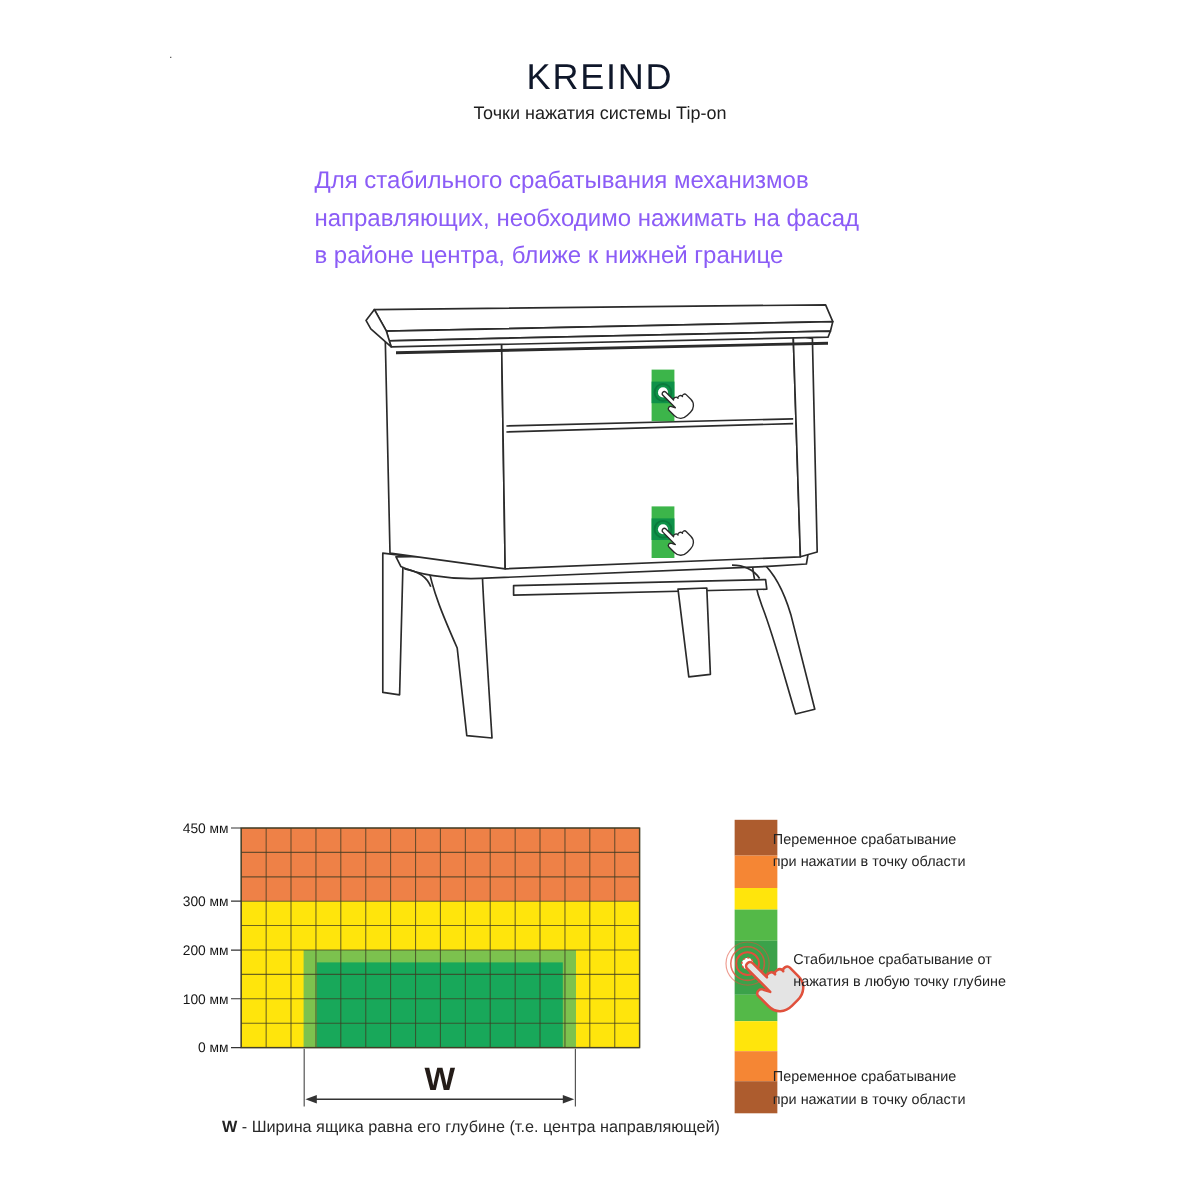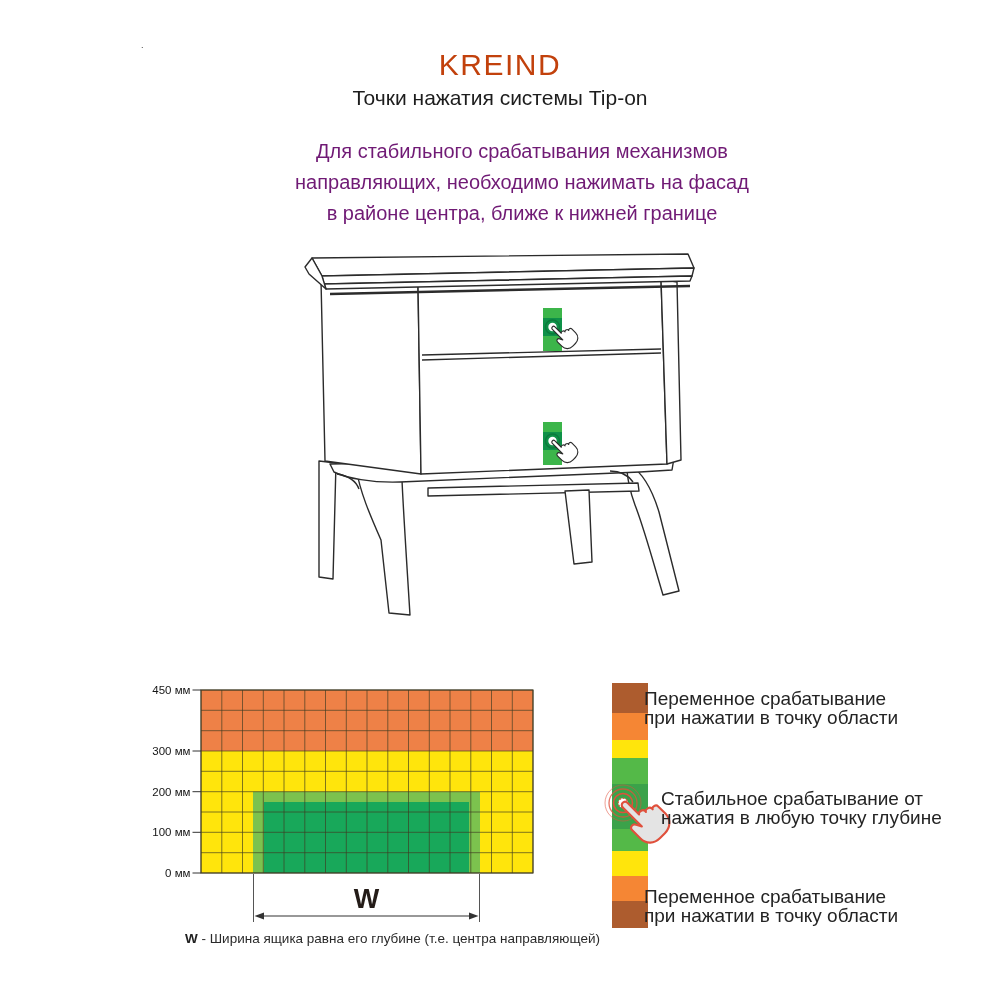--- a/index.html
+++ b/index.html
@@ -1,27 +1,27 @@
 <!DOCTYPE html>
 <html><head>
 <meta charset="utf-8">
 <style>
   html,body{margin:0;padding:0;}
   body{
     width:1000px;height:1000px;position:relative;background:#ffffff;
     font-family:"Liberation Sans", sans-serif;color:#1c1c1c;overflow:hidden;
   }
   .abs{position:absolute;}
-  .brand{left:0;right:0;top:48px;text-align:center;font-size:30px;letter-spacing:1.5px;color:#c2410c;}
-  .subtitle{left:0;right:0;top:86px;text-align:center;font-size:21px;color:#1d1d1d;}
-  .description{left:262px;top:136px;width:520px;font-size:20px;line-height:31px;white-space:pre-line;color:#701a75;text-align:center;}
+  .brand{left:0;right:0;top:48px;text-align:center;font-size:30px;letter-spacing:1.5px;color:#0f172a;}
+  .subtitle{left:0;right:0;top:86px;text-align:center;font-size:15px;color:#1d1d1d;}
+  .description{left:262px;top:136px;width:520px;font-size:20px;line-height:31px;white-space:pre-line;color:#8b5cf6;}
   .stray{left:141px;top:40px;font-size:9px;color:#333;}
   .caption{left:185px;top:931px;font-size:13.5px;color:#2a2a2a;}
   .caption b{font-weight:bold;color:#222;}
-  .legend-label{font-size:19px;line-height:18.5px;white-space:pre-line;color:#242424;}
+  .legend-label{font-size:12px;line-height:18.5px;white-space:pre-line;color:#242424;}
   .legend-label.l1{left:644px;top:690px;}
   .legend-label.l2{left:661px;top:790px;}
   .legend-label.l3{left:644px;top:888px;}
   svg{display:block;}
   svg text{font-family:"Liberation Sans", sans-serif;}
   .furn path, .furn polygon{fill:#ffffff;stroke:#2b2b2b;stroke-width:1.4;stroke-linejoin:round;}
   .furn .lineonly{fill:none;}
   .tickTxt{font-size:11.5px;fill:#151515;}
   .wTxt{font-size:27px;font-weight:bold;fill:#241c18;}
 </style>

